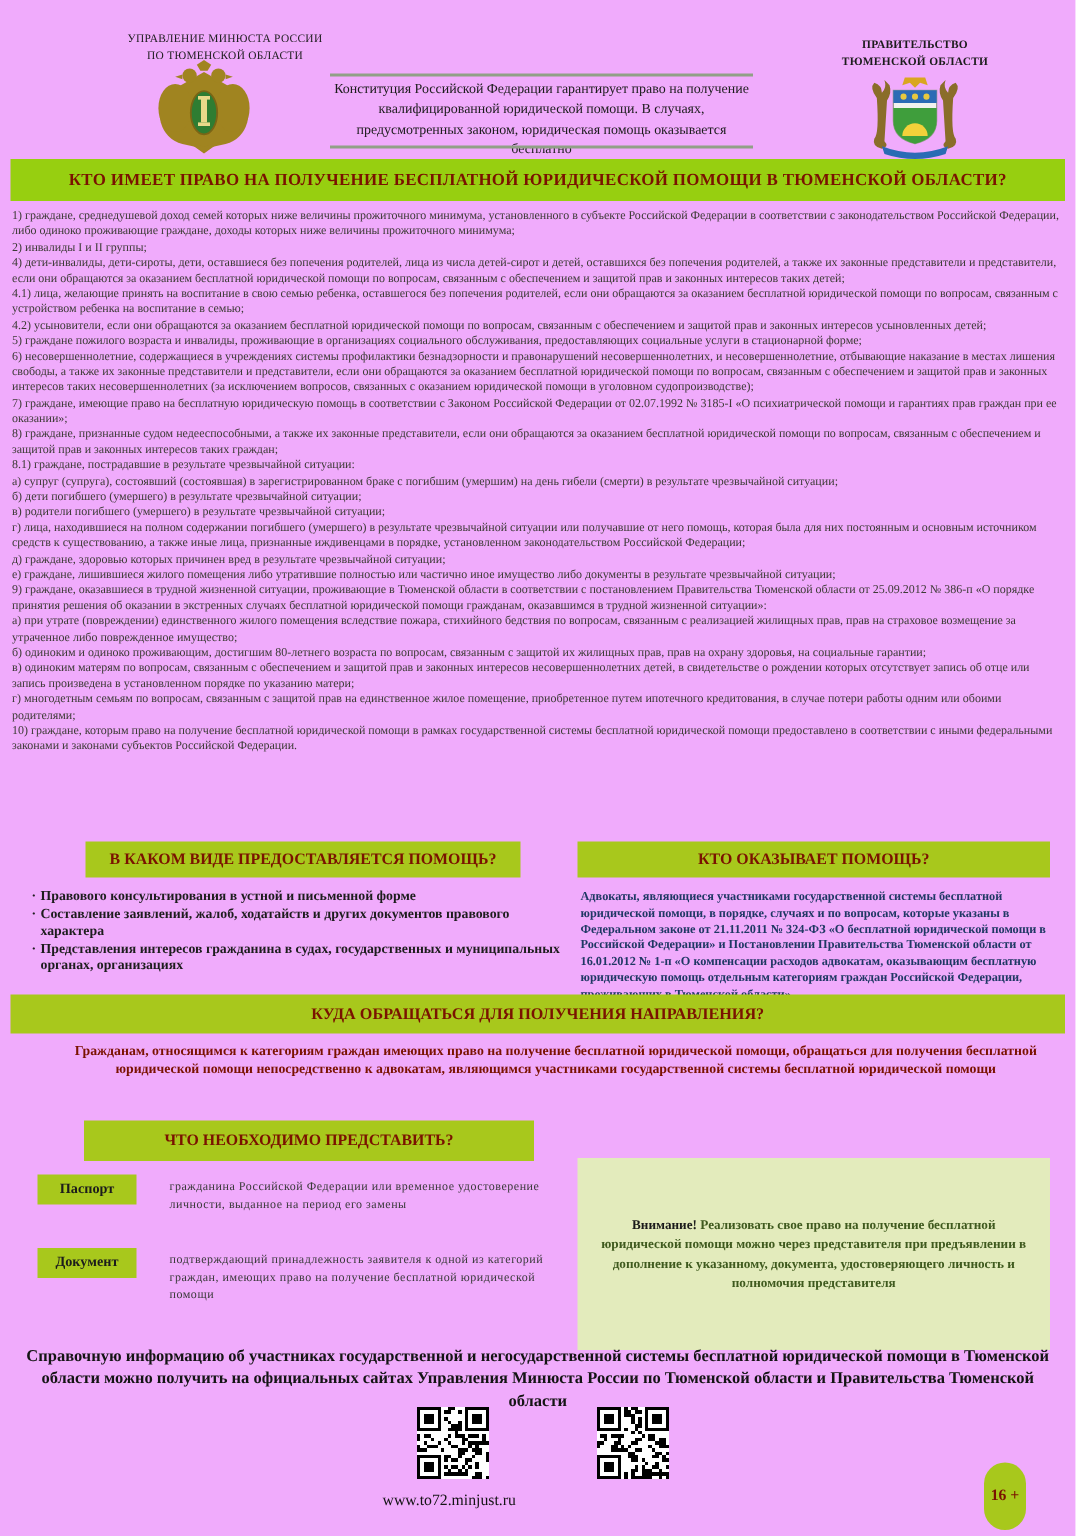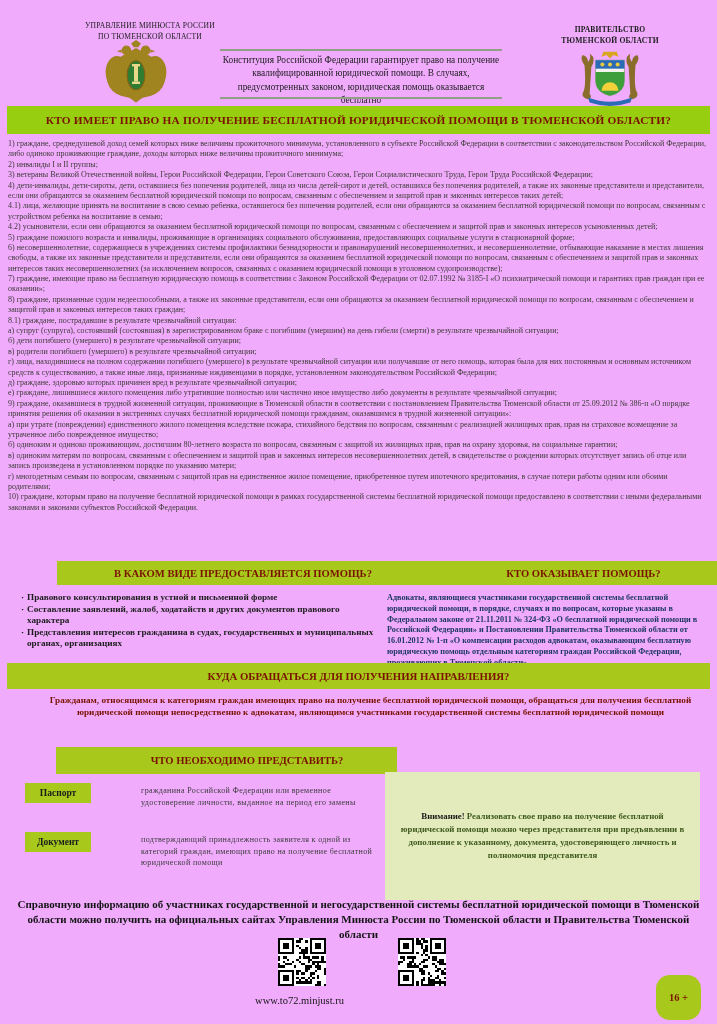--- a/index.html
+++ b/index.html
@@ -11,21 +11,21 @@
   .org-name{font-size:7.6px;letter-spacing:.2px;color:#1c1c1c;text-align:center;white-space:pre-line;line-height:1.45;}
   .center-note{width:280px;text-align:center;font-size:9.3px;color:#1c1c1c;line-height:1.45;}
   .rule{height:2px;background:#90a086;}
   .rule-top{position:absolute;left:220px;top:49px;width:282px;}
   .rule-bottom{position:absolute;left:220px;top:97px;width:282px;}
 
   
   .banner{background:#97cf10;color:#7a1200;font-weight:bold;text-align:center;
           display:flex;align-items:center;justify-content:center;}
   .banner-main{left:7px;top:106px;width:703px;height:28px;font-size:11.3px;letter-spacing:.2px;}
-  .banner-sub{background:#a8c81c;font-size:10.6px;padding-left:41px;}
+  .banner-sub{background:#a8c81c;font-size:10.6px;}
   .hdr-left{left:57px;top:561px;width:290px;height:24px;}
   .hdr-right{left:385px;top:561px;width:315px;height:24px;}
   .banner-where{left:7px;top:663px;width:703px;height:26px;background:#a8c81c;font-size:10.8px;}
   .hdr-docs{left:56px;top:747px;width:300px;height:27px;}
 
   
   .eligibility{left:8px;top:139px;width:701px;height:407px;font-size:8px;line-height:1.3;color:#3d3b36;overflow:hidden;}
   .eligibility p{margin:0;}
 
   
@@ -37,35 +37,35 @@
   .provider{left:387px;top:593px;width:313px;font-size:8.2px;font-weight:bold;color:#1f3864;line-height:1.32;}
 
   
   .routing{left:30px;top:694px;width:657px;text-align:center;font-size:9.2px;font-weight:bold;color:#7a1200;line-height:1.35;margin-left:12px;}
 
   
   .doc-row{left:25px;width:355px;display:flex;align-items:flex-start;gap:12px;}
   .doc-row1{top:783px;} .doc-row2{top:832px;}
   .doc-label{background:#a8c81c;color:#1c1c1c;font-weight:bold;font-size:9.5px;
              min-width:62px;text-align:center;padding:5px 2px;}
-  .doc-text{font-size:8px;letter-spacing:.35px;color:#3a3a3a;line-height:1.45;padding:2px 0 0 10px;width:275px;margin-left:28px;}
+  .doc-text{font-size:8px;letter-spacing:.35px;color:#3a3a3a;line-height:1.45;padding:2px 0 0 10px;width:275px;}
 
   
   .attention{left:385px;top:772px;width:315px;height:128px;background:#e3ebbc;
              display:flex;align-items:center;justify-content:center;}
   .attention-inner{width:284px;text-align:center;font-size:8.8px;font-weight:bold;color:#3f5a1e;line-height:1.5;}
   .attention-inner .lbl{color:#1a1a1a;}
 
   
   .footer-note{left:15px;top:897px;width:687px;text-align:center;font-size:11px;font-weight:bold;color:#141414;line-height:1.35;}
   .qr{width:48px;height:48px;background:#fff;}
   .qr1{left:278px;top:938px;} .qr2{left:398px;top:938px;}
   .url{font-size:10.5px;font-weight:normal;color:#141414;text-align:center;text-decoration:none;display:block;}
   .url1{left:232px;top:995px;width:135px;} .url2{left:362px;top:1031px;width:145px;}
-  .age-badge{left:656px;top:975px;width:45px;height:45px;background:#a8c81c;color:#7a1200;
+  .age-badge{left:656px;top:975px;width:28px;height:45px;background:#a8c81c;color:#7a1200;
              font-size:10.5px;font-weight:bold;display:flex;align-items:center;justify-content:center;border-radius:14px;}
 
   .emblem{display:block;}
 </style>
 </head>
 <body>
 
 <div class="poster">
 
   <div class="abs org-name" style="left:60px;top:20px;width:180px;">УПРАВЛЕНИЕ МИНЮСТА РОССИИ
@@ -115,21 +115,20 @@
   </div>
 
   <div class="abs banner banner-main">КТО ИМЕЕТ ПРАВО НА ПОЛУЧЕНИЕ БЕСПЛАТНОЙ ЮРИДИЧЕСКОЙ ПОМОЩИ В ТЮМЕНСКОЙ ОБЛАСТИ?</div>
 
   <div class="abs eligibility">
 
       <p>1) граждане, среднедушевой доход семей которых ниже величины прожиточного минимума, установленного в субъекте Российской Федерации в соответствии с законодательством Российской Федерации, либо одиноко проживающие граждане, доходы которых ниже величины прожиточного минимума;</p>
 
       <p>2) инвалиды I и II группы;</p>
 
-      <p>3) ветераны Великой Отечественной войны, Герои Российской Федерации, Герои Советского Союза, Герои Социалистического Труда, Герои Труда Российской Федерации;</p>
 
       <p>4) дети-инвалиды, дети-сироты, дети, оставшиеся без попечения родителей, лица из числа детей-сирот и детей, оставшихся без попечения родителей, а также их законные представители и представители, если они обращаются за оказанием бесплатной юридической помощи по вопросам, связанным с обеспечением и защитой прав и законных интересов таких детей;</p>
 
       <p>4.1) лица, желающие принять на воспитание в свою семью ребенка, оставшегося без попечения родителей, если они обращаются за оказанием бесплатной юридической помощи по вопросам, связанным с устройством ребенка на воспитание в семью;</p>
 
       <p>4.2) усыновители, если они обращаются за оказанием бесплатной юридической помощи по вопросам, связанным с обеспечением и защитой прав и законных интересов усыновленных детей;</p>
 
       <p>5) граждане пожилого возраста и инвалиды, проживающие в организациях социального обслуживания, предоставляющих социальные услуги в стационарной форме;</p>
 
       <p>6) несовершеннолетние, содержащиеся в учреждениях системы профилактики безнадзорности и правонарушений несовершеннолетних, и несовершеннолетние, отбывающие наказание в местах лишения свободы, а также их законные представители и представители, если они обращаются за оказанием бесплатной юридической помощи по вопросам, связанным с обеспечением и защитой прав и законных интересов таких несовершеннолетних (за исключением вопросов, связанных с оказанием юридической помощи в уголовном судопроизводстве);</p>

